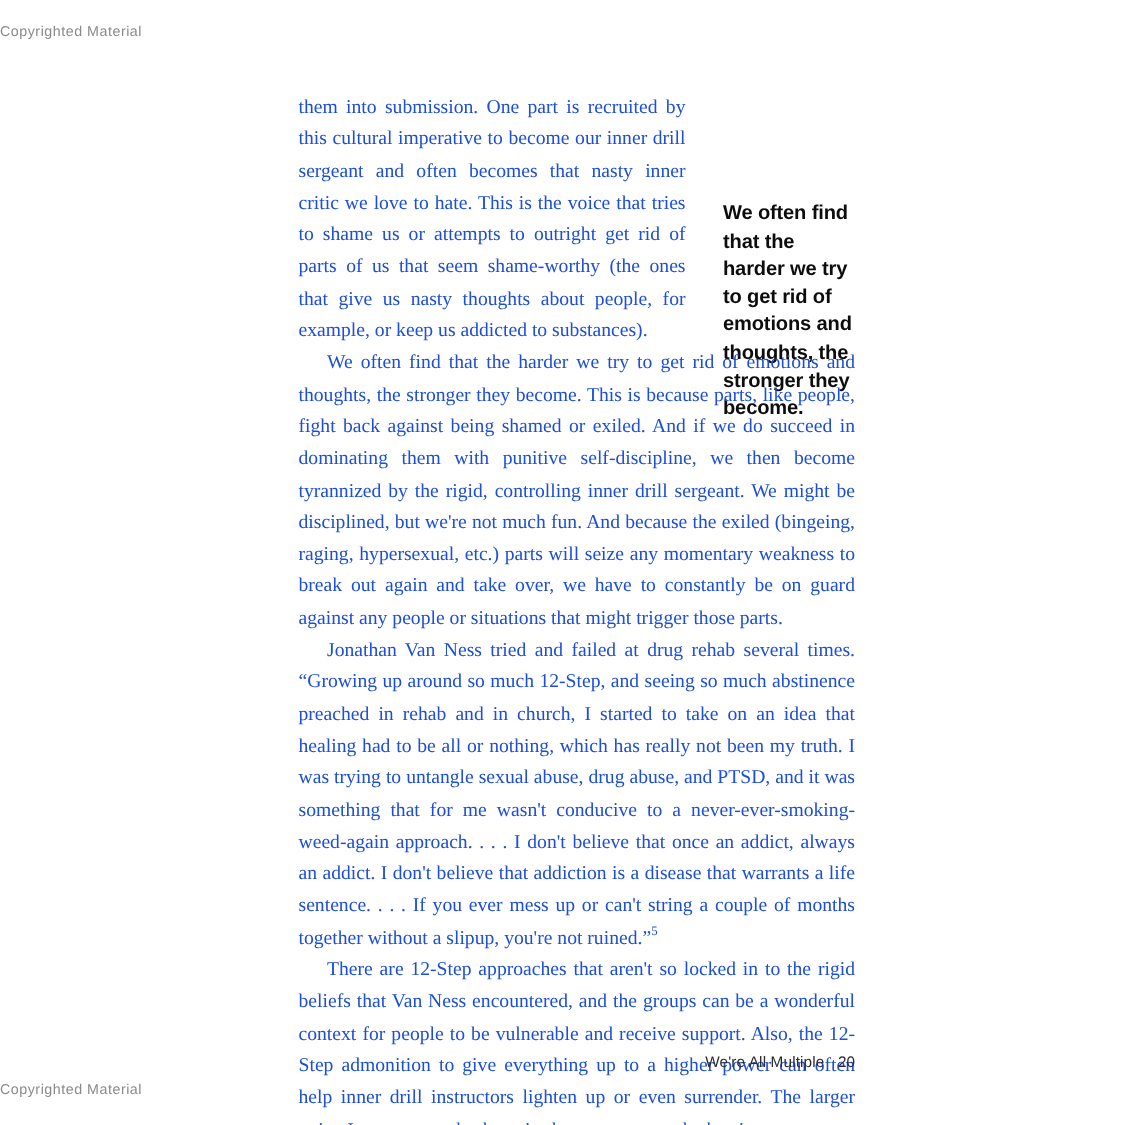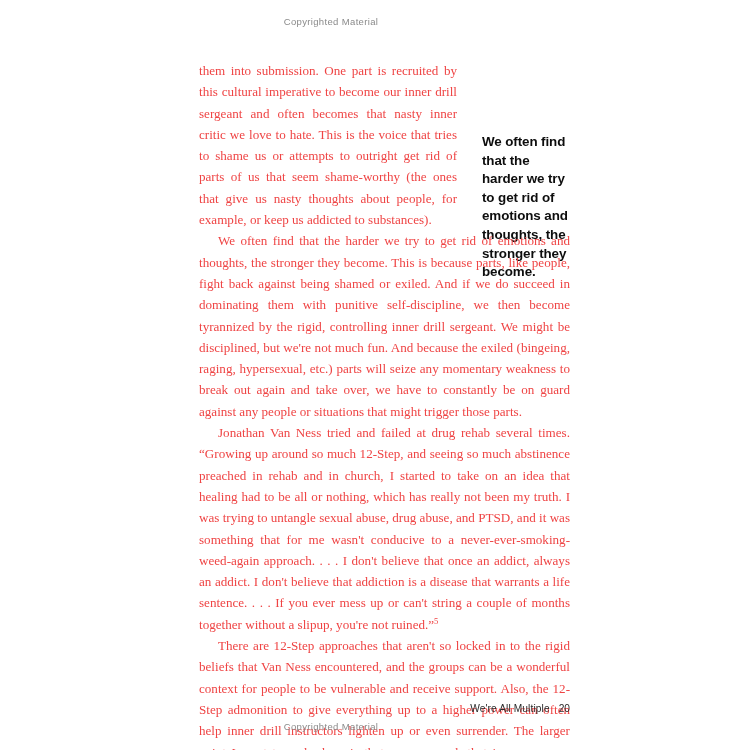--- a/index.html
+++ b/index.html
@@ -14,21 +14,20 @@
     overflow: hidden;
     font-family: "Liberation Serif", serif;
     color: #111111;
   }
 
   
   .copyright-mark {
     position: absolute;
     left: 0;
     width: 662px;
-    text-align: center;
     font-family: "Liberation Sans", sans-serif;
     font-size: 9.5px;
     letter-spacing: 0.35px;
     color: #8a8a8a;
     white-space: nowrap;
   }
   #copyright-top  { top: 16px; }
   #copyright-bottom { top: 721px; }
 
   
@@ -39,21 +38,21 @@
     width: 371px;
   }
 
   .para {
     margin: 0;
     font-size: 13.1px;
     line-height: 21.3px;
     text-align: justify;
     text-justify: inter-word;
     hyphens: none;
-    color: #ef4444;
+    color: #1d4ed8;
   }
   .para.indent { text-indent: 19px; }
 
   
   .narrow-tail {
     width: 258px;
   }
 
   
   .quote-float {

